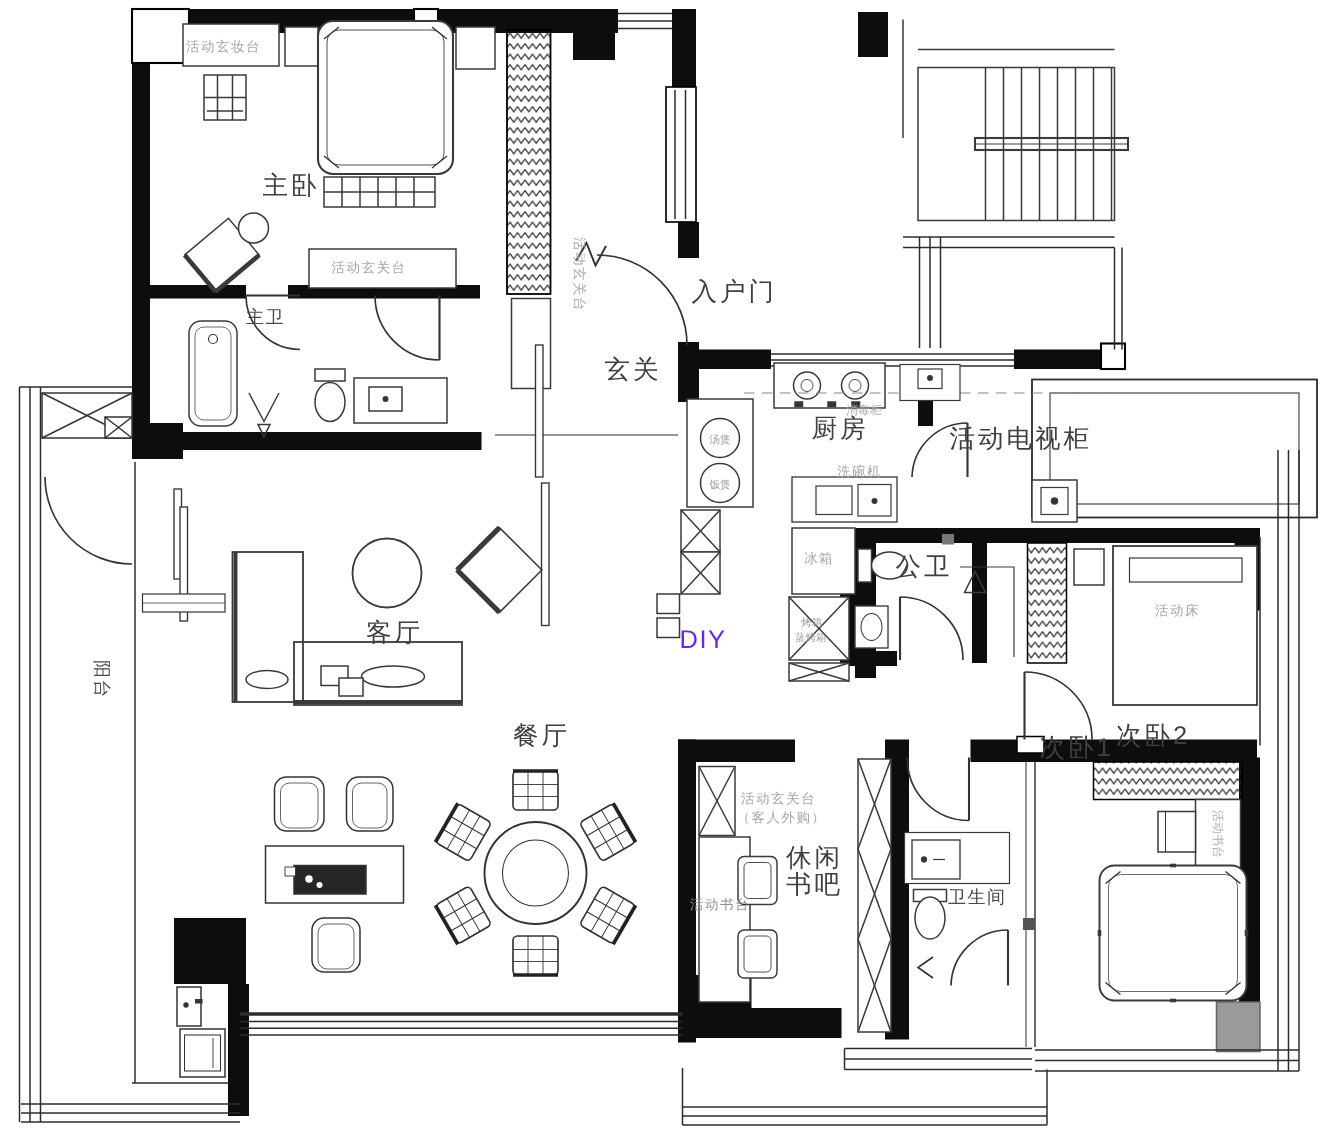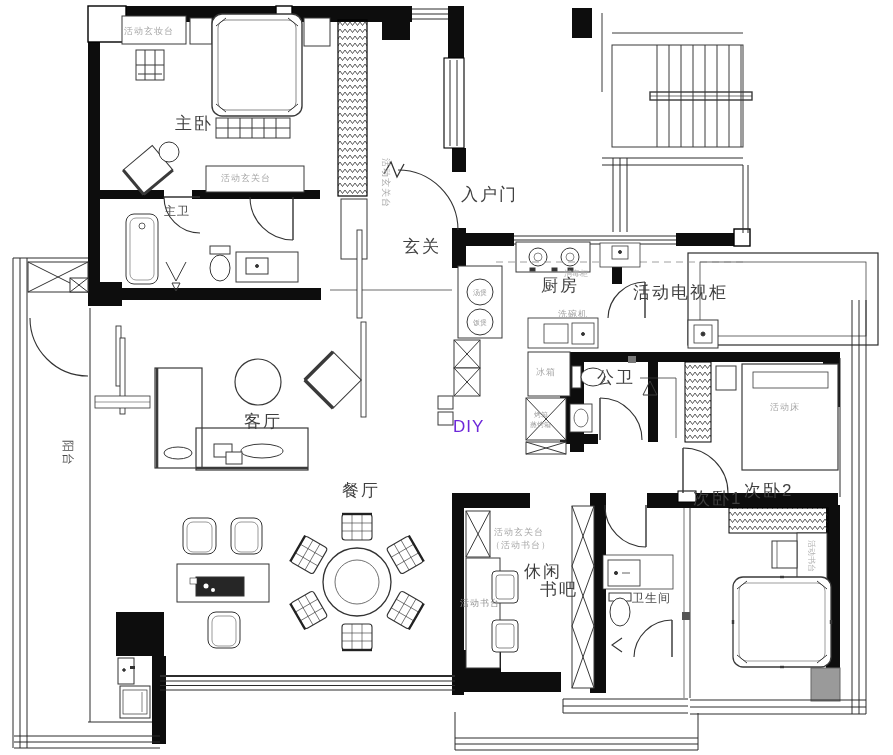--- a/index.html
+++ b/index.html
@@ -490,32 +490,32 @@
 <div class="lbl rl" style="left:403px;top:235px">玄关</div>
 <div class="lbl rl" style="left:541px;top:274px">厨房</div>
 <div class="lbl rl" style="left:633px;top:281px">活动电视柜</div>
 <div class="lbl rl" style="left:597px;top:366px">公卫</div>
 <div class="lbl rl" style="left:744px;top:479px">次卧2</div>
 <div class="lbl rl" style="left:693px;top:487px">次卧1</div>
 <div class="lbl rs" style="left:632px;top:590px">卫生间</div>
 <div class="lbl rl" style="left:244px;top:410px">客厅</div>
 <div class="lbl rl" style="left:342px;top:479px">餐厅</div>
 <div class="lbl rl" style="left:524px;top:560px">休闲</div>
-<div class="lbl rl" style="left:540px;top:578px">书吧</div>
+<div class="lbl rl" style="left:524px;top:578px">书吧</div>
 <div class="lbl rl" style="left:453px;top:417px;color:#6d28d9;letter-spacing:1px">DIY</div>
 <div class="lbl rs rot90" style="left:76px;top:440px">阳台</div>
 
 <div class="lbl fl" style="left:124px;top:25px">活动玄妆台</div>
 <div class="lbl fl" style="left:221px;top:172px">活动玄关台</div>
 <div class="lbl fl rot90" style="left:392px;top:158px">活动玄关台</div>
 <div class="lbl tiny" style="left:473px;top:288px">汤煲</div>
 <div class="lbl tiny" style="left:473px;top:318px">饭煲</div>
 <div class="lbl fl2" style="left:564px;top:268px">消毒柜</div>
 <div class="lbl fl" style="left:558px;top:308px">洗碗机</div>
 <div class="lbl fl" style="left:536px;top:366px">冰箱</div>
 <div class="lbl tiny" style="left:534px;top:410px">烤箱</div>
 <div class="lbl tiny" style="left:530px;top:420px">蒸烤箱</div>
 <div class="lbl fl" style="left:770px;top:401px">活动床</div>
 <div class="lbl fl2 rot90" style="left:817px;top:540px">活动书台</div>
 <div class="lbl fl" style="left:494px;top:526px">活动玄关台</div>
-<div class="lbl fl" style="left:491px;top:539px">（活动书台）</div>
+<div class="lbl fl" style="left:491px;top:539px">（客人外购）</div>
 <div class="lbl fl" style="left:460px;top:597px;color:#8f8f8f">活动书台</div>
 </div>
 
 </body></html>

